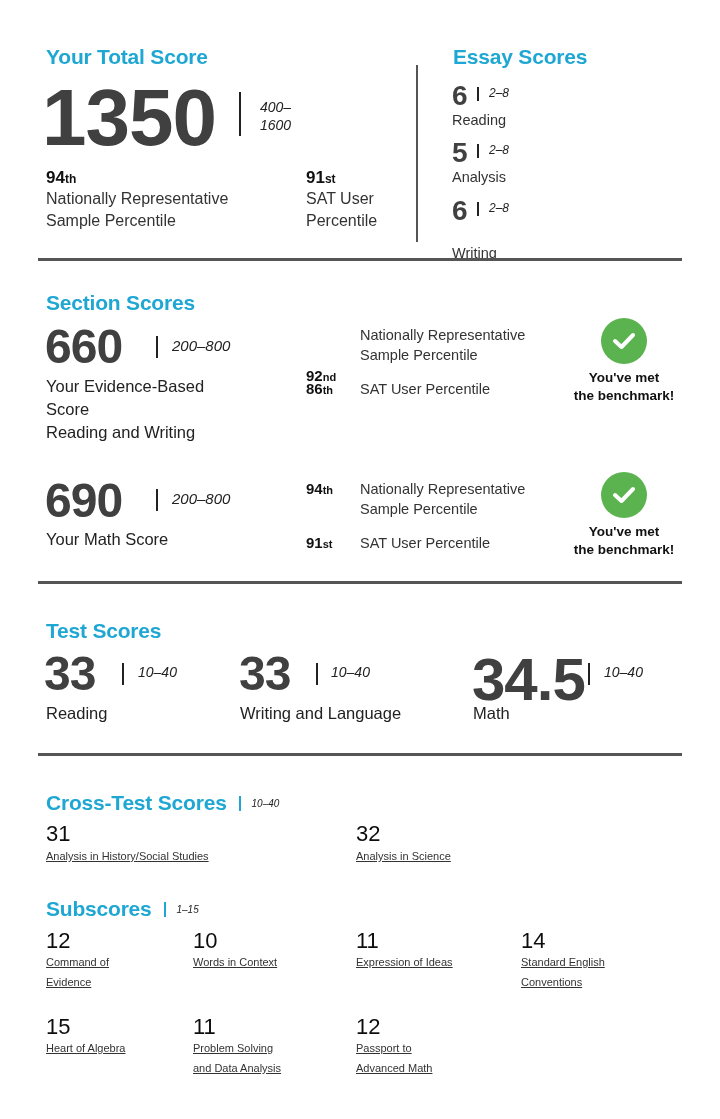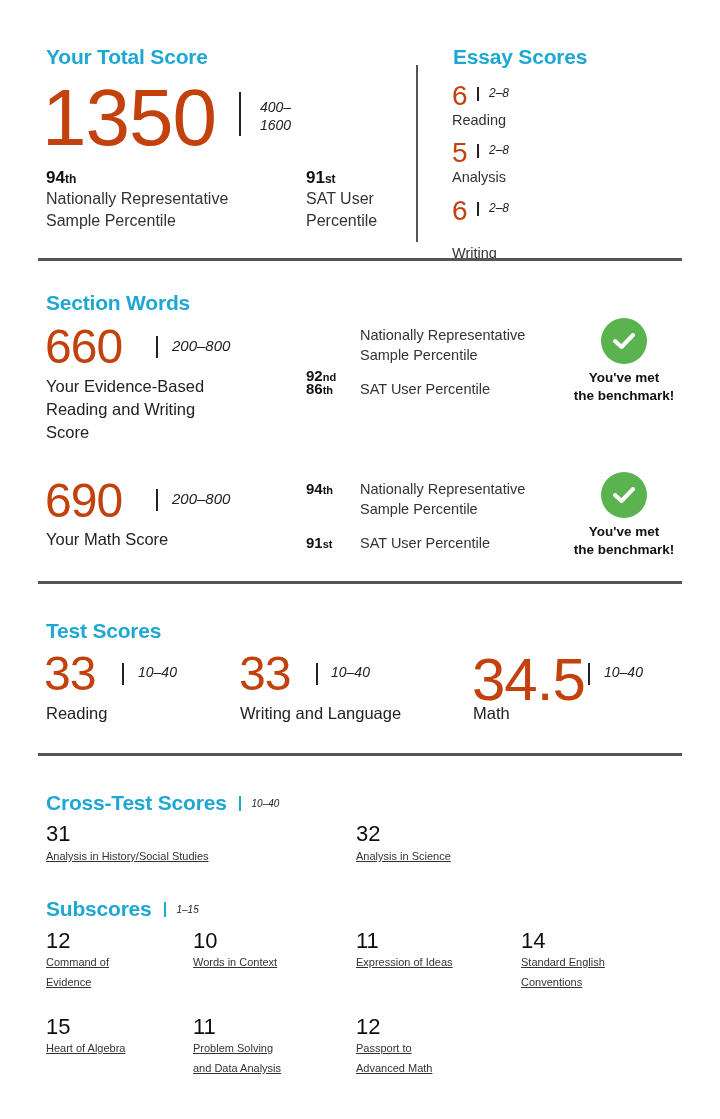--- a/index.html
+++ b/index.html
@@ -1,20 +1,20 @@
 <!DOCTYPE html>
 <html><head>
 <meta charset="utf-8">
 <style>
   html, body { margin:0; padding:0; background:#ffffff; }
   body { width:720px; height:1119px; position:relative; overflow:hidden;
          font-family:"Liberation Sans", "DejaVu Sans", sans-serif; color:#111; }
   .abs { position:absolute; }
   .h { color:#1fa7d3; font-weight:bold; font-size:21px; letter-spacing:-0.2px; white-space:nowrap;text-align:right; }
-  .big { font-weight:normal; color:#c2410c; line-height:1; white-space:nowrap; letter-spacing:-1px; }
+  .big { font-weight:bold; color:#404040; line-height:1; white-space:nowrap; letter-spacing:-1px; }
   .bar { position:absolute; background:#222; width:2px; }
   .rng { font-style:italic; color:#222; white-space:nowrap; }
   .lbl { color:#333; font-size:16px; line-height:22px; white-space:nowrap; }
   .pct { font-weight:bold; font-size:17px; color:#111; white-space:nowrap; }
   .pct small { font-size:12px; font-weight:bold; }
   .hr { position:absolute; left:38px; width:644px; height:3px; background:#555; }
   .check { position:absolute; width:46px; height:46px; border-radius:50%; background:#5bb34f; }
   .check svg { position:absolute; left:11px; top:13px; }
   .bench { position:absolute; width:120px; text-align:center; font-weight:bold; font-size:13.5px; line-height:18px; color:#111; }
   .sub-num { font-size:22px; line-height:1; color:#0d0d0d; white-space:nowrap; }
@@ -60,29 +60,29 @@
 </div>
 <div class="abs" style="left:452px;top:197px;">
   <span class="big" style="font-size:28px;">6</span>
   <span style="display:inline-block;width:1.5px;height:14px;background:#222;margin:0 6px 0 6px;vertical-align:4px;"></span>
   <span class="rng" style="font-size:12px;vertical-align:8px;">2–8</span>
   <div style="font-size:14.5px;color:#333;margin-top:20px;">Writing</div>
 </div>
 
 <div class="hr" style="top:258px;"></div>
 
-<div class="abs h" style="left:46px;top:291px;">Section Words</div>
+<div class="abs h" style="left:46px;top:291px;">Section Scores</div>
 
 <div class="abs big" style="left:45px;top:323px;font-size:48px;">660</div>
 <div class="bar" style="left:156px;top:336px;height:22px;"></div>
 <div class="abs rng" style="left:172px;top:337px;font-size:15px;">200–800</div>
 <div class="abs" style="left:46px;top:375px;">
   <div class="lbl" style="font-size:16.5px;line-height:23px;color:#222;">Your Evidence-Based</div>
+  <div class="lbl" style="font-size:16.5px;line-height:23px;color:#222;">Score</div>
   <div class="lbl" style="font-size:16.5px;line-height:23px;color:#222;">Reading and Writing</div>
-  <div class="lbl" style="font-size:16.5px;line-height:23px;color:#222;">Score</div>
 </div>
 
 <div class="abs pct" style="left:306px;top:326px;font-size:15px;margin-top:41px;"><span>92</span><small style="font-size:11px;">nd</small></div>
 <div class="abs" style="left:360px;top:325px;">
   <div class="lbl" style="font-size:14.5px;line-height:20px;">Nationally Representative</div>
   <div class="lbl" style="font-size:14.5px;line-height:20px;">Sample Percentile</div>
 </div>
 <div class="abs pct" style="left:306px;top:380px;font-size:15px;"><span>86</span><small style="font-size:11px;">th</small></div>
 <div class="abs lbl" style="left:360px;top:378px;font-size:14.5px;">SAT User Percentile</div>
 

